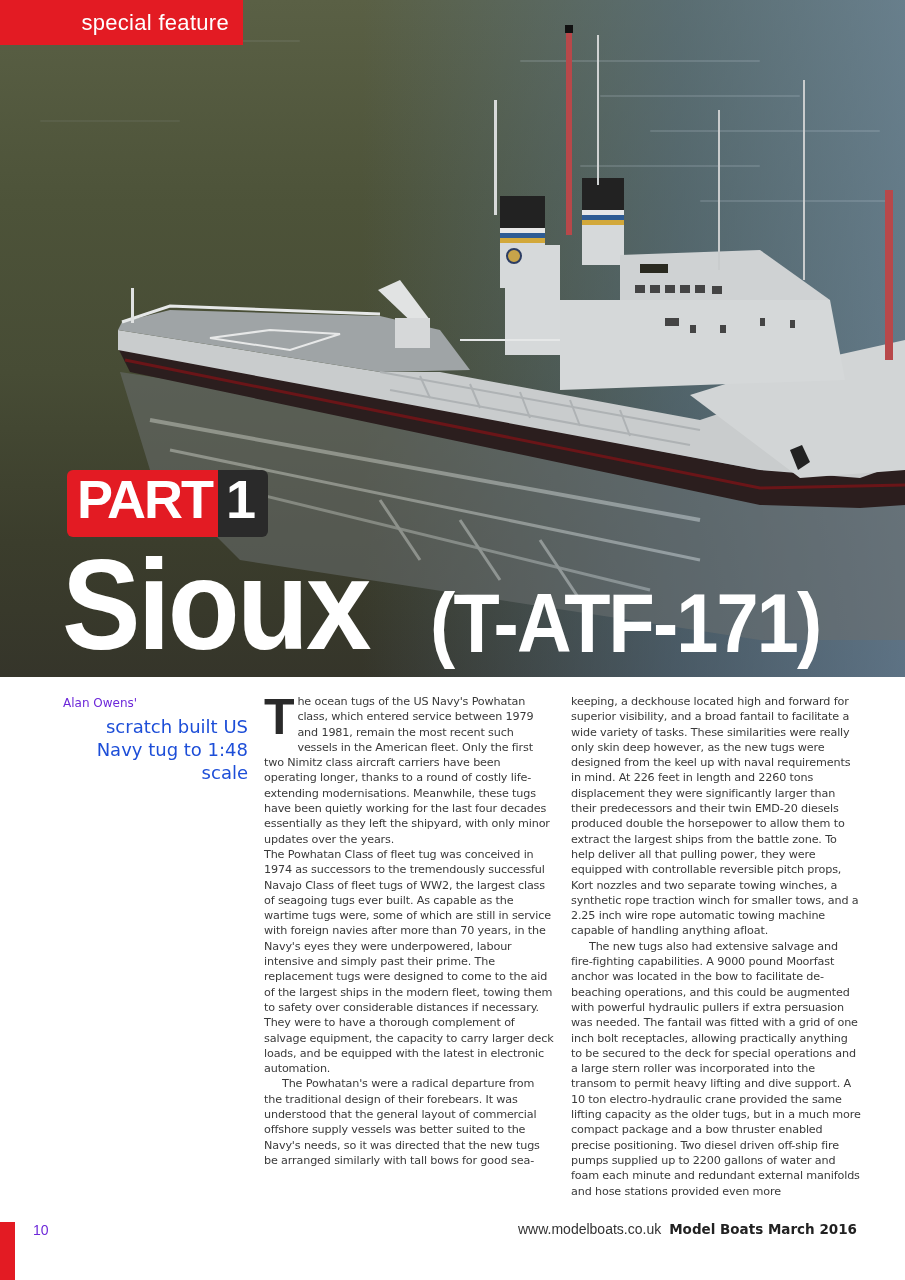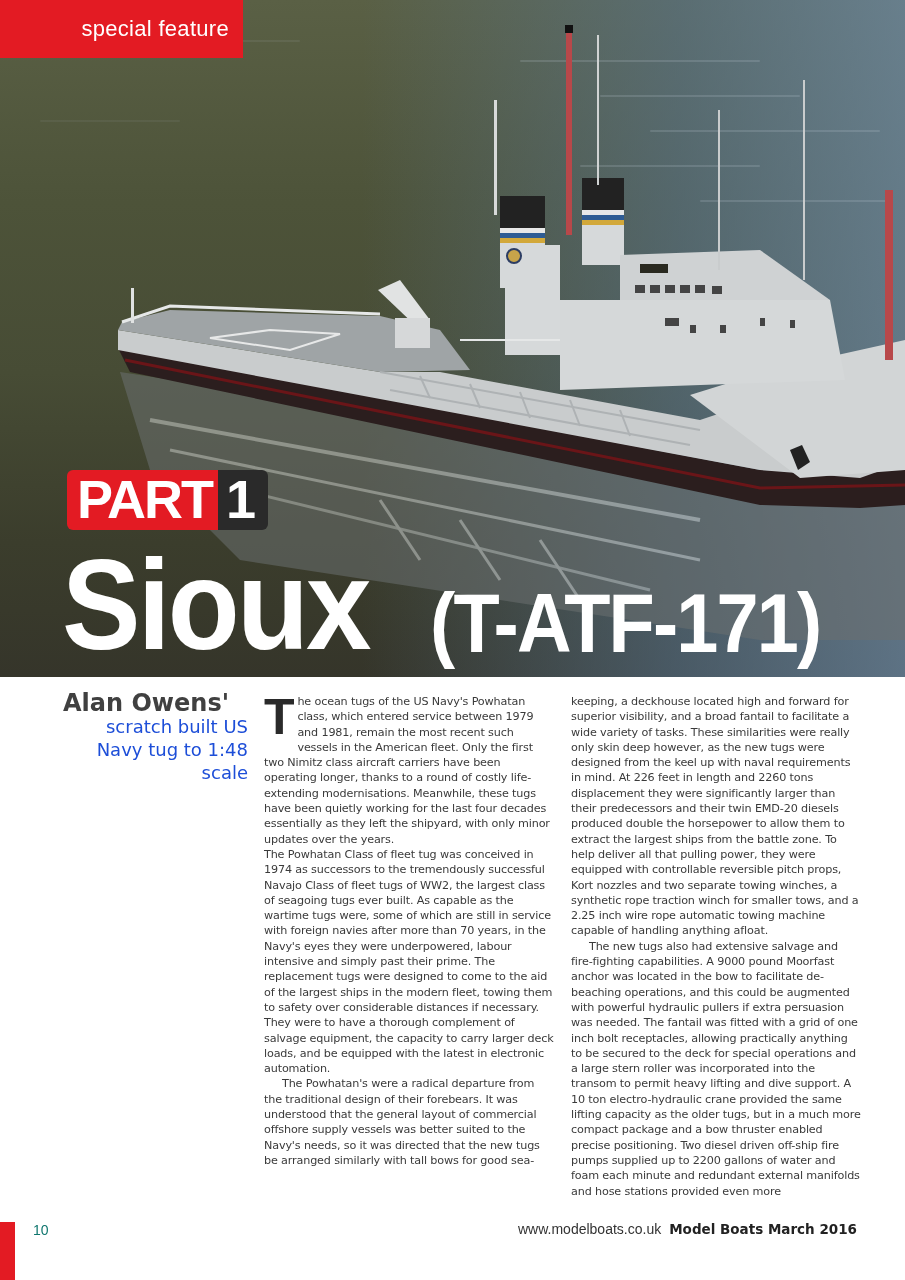--- a/index.html
+++ b/index.html
@@ -11,29 +11,29 @@
     position: absolute; left: 0; top: 0; width: 905px; height: 677px; overflow: hidden;
     background:
       linear-gradient(90deg, rgba(70,78,55,0) 0%, rgba(70,78,55,0) 40%, rgba(90,120,150,0.55) 75%, rgba(110,140,170,0.7) 100%),
       linear-gradient(180deg, #5a6045 0%, #4d5339 30%, #474c35 55%, #3b3d2c 80%, #35352a 100%);
   }
   .ripple { position: absolute; height: 2px; background: rgba(200,210,220,0.18); border-radius: 2px; }
 
   .ship { position: absolute; left: 0; top: 0; width: 905px; height: 677px; }
 
   .section-tab {
-    position: absolute; left: 0; top: 0; width: 243px; height: 58px; background: #e31b23;
+    position: absolute; left: 0; top: 0; width: 243px; height: 45px; background: #e31b23;
     display: flex; align-items: center; justify-content: flex-end; padding-right: 14px;
   }
   .section-tab span {
     color: #fff; font-family: "Liberation Sans", sans-serif; font-size: 22px; letter-spacing: 0.3px;
   }
 
   .part-badge {
-    position: absolute; left: 67px; top: 470px; height: 60px; display: flex; border-radius: 6px; overflow: hidden;
+    position: absolute; left: 67px; top: 470px; height: 67px; display: flex; border-radius: 6px; overflow: hidden;
   }
   .part-word {
     background: #e31b23; color: #fff; font-family: "Liberation Sans", sans-serif; font-weight: bold;
     font-size: 54px; line-height: 59px; padding: 0 6px 0 10px; letter-spacing: -2px; transform-origin: left;
   }
   .part-num {
     background: #2a2a2a; color: #fff; font-family: "Liberation Sans", sans-serif; font-weight: bold;
     font-size: 54px; line-height: 59px; padding: 0 12px 0 8px;
   }
 
@@ -43,21 +43,21 @@
     letter-spacing: -3px; transform: scaleX(0.92); transform-origin: left;
   }
   .title-sub {
     position: absolute; left: 430px; top: 573px; color: #fff;
     font-family: "Liberation Sans", sans-serif; font-weight: bold; font-size: 84px; line-height: 100px;
     letter-spacing: -2px; transform: scaleX(0.9); transform-origin: left;
   }
 
   
   .standfirst { position: absolute; left: 63px; top: 692px; width: 185px; }
-  .standfirst .author { font-family: "DejaVu Sans", sans-serif; font-weight: bold; font-size: 24px; color: #404040; line-height: 23px; display: block; }
+  .standfirst .author { font-family: "DejaVu Sans", sans-serif; font-weight: normal; font-size: 12px; color: #6d28d9; line-height: 23px; display: block; }
   .standfirst .desc { font-family: "DejaVu Sans", sans-serif; font-size: 18px; color: #1d4ed8; line-height: 23px; display: block; text-align: right; }
 
   
   .col {
     position: absolute; top: 694px; width: 290px;
     font-family: "DejaVu Sans", sans-serif; font-size: 11.2px; line-height: 15.3px; color: #3a3a3a;
     letter-spacing: -0.15px;
   }
   .col-1 { left: 264px; }
   .col-2 { left: 571px; }
@@ -67,21 +67,21 @@
     float: left; font-family: "Liberation Sans", sans-serif; font-weight: bold; font-size: 50px;
     line-height: 40px; color: #2a2a2a; margin: 3px 3px 0 0; height: 44px;
   }
   .subhead {
     font-family: "DejaVu Sans", sans-serif; font-weight: bold; color: #d31f26; font-size: 14.5px;
     margin: 20px 0 4px 0; line-height: 18px;
   }
 
   
   .footer-strip { position: absolute; left: 0; top: 1222px; width: 15px; height: 58px; background: #e31b23; }
-  .page-num { position: absolute; left: 33px; top: 1222px; font-family: "Liberation Sans", sans-serif; font-size: 14px; color: #0f766e; }
+  .page-num { position: absolute; left: 33px; top: 1222px; font-family: "Liberation Sans", sans-serif; font-size: 14px; color: #6d28d9; }
   .footer-right { position: absolute; right: 48px; top: 1221px; display: flex; gap: 8px; align-items: baseline; }
   .footer-url { font-family: "Liberation Sans", sans-serif; font-size: 14px; color: #333; }
   .footer-mag { font-family: "DejaVu Sans", sans-serif; font-weight: bold; font-size: 13.5px; color: #222; }
 </style>
 </head>
 <body>
 
 <div class="hero">
 
   <div class="ripple" style="left:520px;top:60px;width:240px;"></div>

